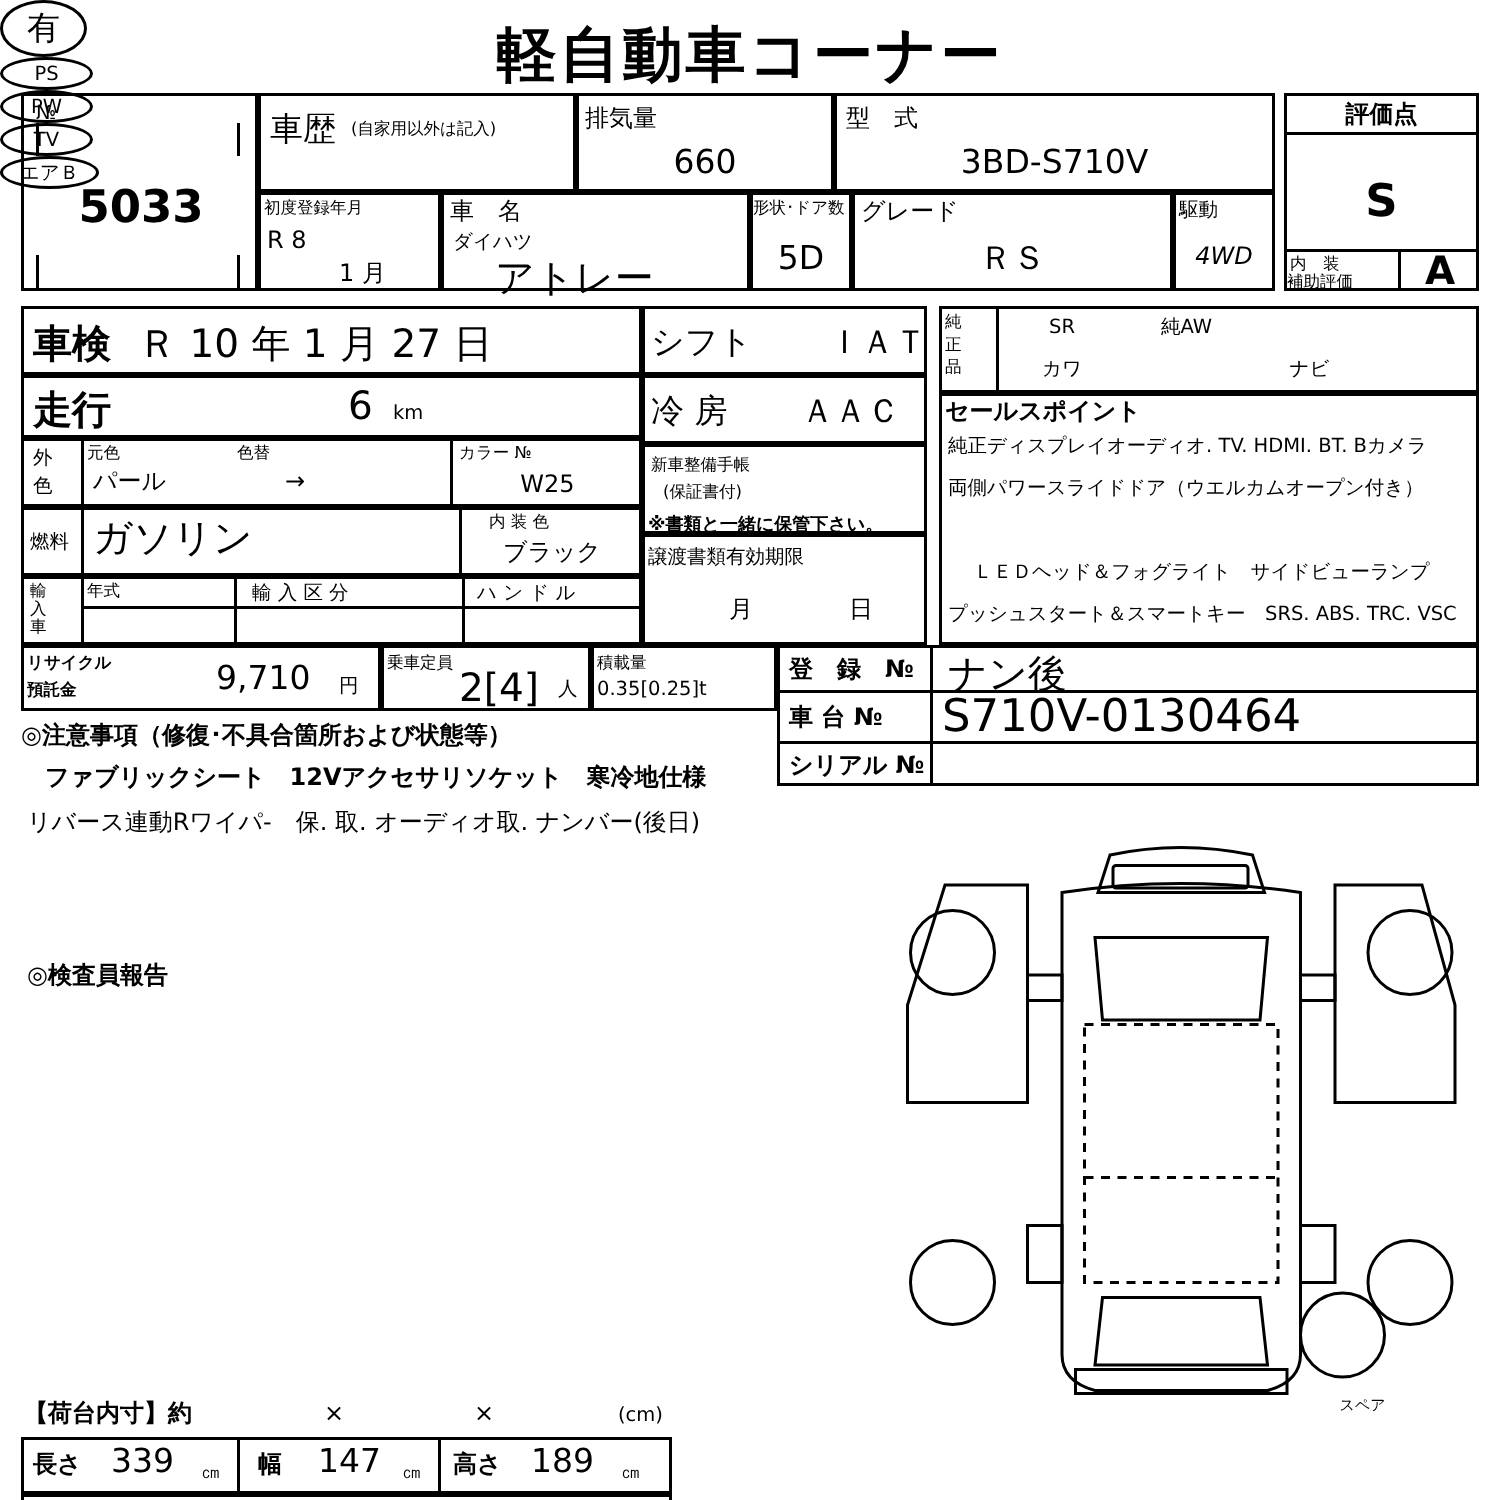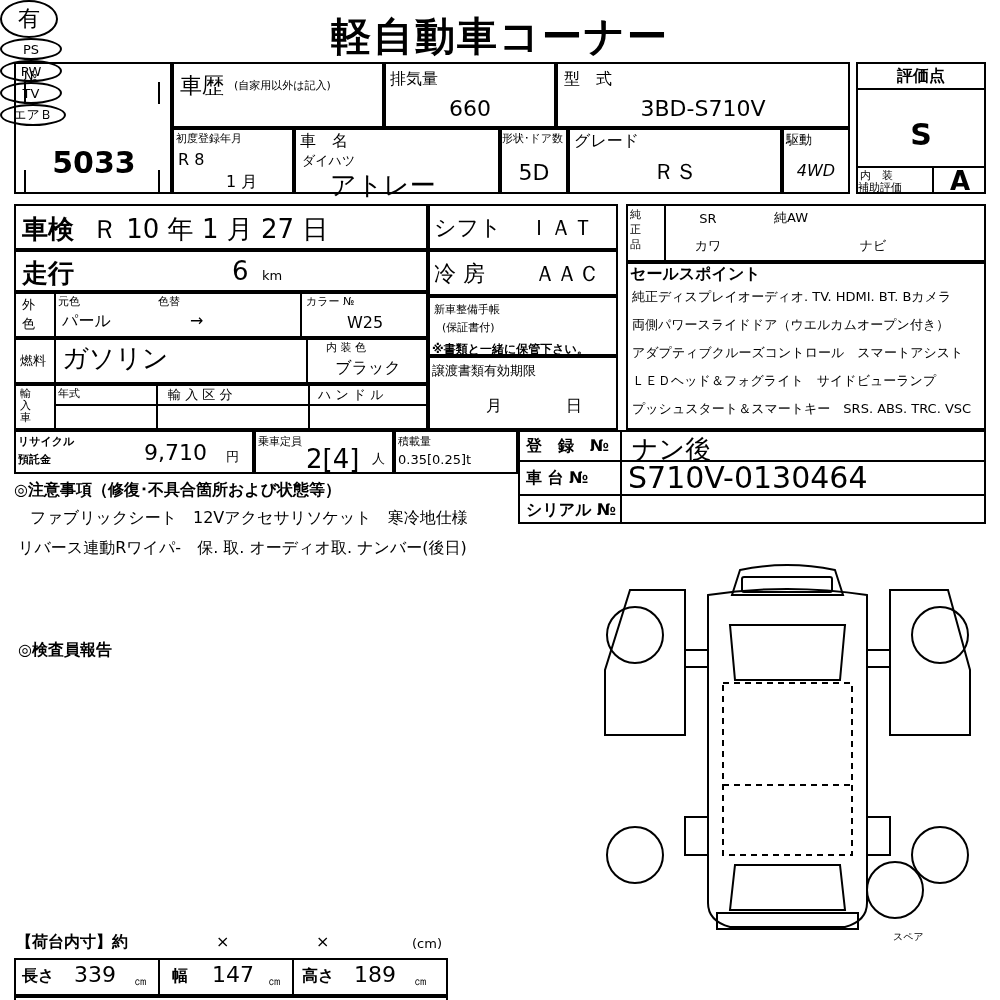--- a/index.html
+++ b/index.html
@@ -38,21 +38,21 @@
 <div class="sheet">
 
   <div class="t title c" style="left:250px;top:12px;width:500px;height:48px;">軽自動車コーナー</div>
 
   <div class="bx" style="left:14px;top:62px;width:158px;height:132px;"></div>
   <div class="t sm" style="left:24px;top:68px;">№</div>
   <div class="ln" style="left:24px;top:82px;width:2px;height:22px;"></div>
   <div class="ln" style="left:24px;top:170px;width:2px;height:22px;"></div>
   <div class="ln" style="left:158px;top:82px;width:2px;height:22px;"></div>
   <div class="ln" style="left:158px;top:170px;width:2px;height:22px;"></div>
-  <div class="t c hg b" style="left:20px;top:118px;width:148px;height:40px;margin-top:24px;">5033</div>
+  <div class="t c hg b" style="left:20px;top:118px;width:148px;height:40px;">5033</div>
 
   <div class="bx" style="left:172px;top:62px;width:212px;height:66px;"></div>
   <div class="t lg" style="left:180px;top:71px;">車歴</div>
   <div class="t xs" style="left:234px;top:78px;">(自家用以外は記入)</div>
 
   <div class="bx" style="left:384px;top:62px;width:172px;height:66px;"></div>
   <div class="t md" style="left:390px;top:69px;">排気量</div>
   <div class="t c lg" style="left:384px;top:94px;width:172px;height:28px;">660</div>
 
   <div class="bx" style="left:556px;top:62px;width:294px;height:66px;"></div>
@@ -127,21 +127,21 @@
   <div class="ln" style="left:308px;top:384px;width:2px;height:46px;"></div>
   <div class="t xs" style="left:20px;top:386px;">輸</div>
   <div class="t xs" style="left:20px;top:398px;">入</div>
   <div class="t xs" style="left:20px;top:410px;">車</div>
   <div class="t xs" style="left:58px;top:386px;">年式</div>
   <div class="t sm" style="left:168px;top:386px;">輸 入 区 分</div>
   <div class="t sm" style="left:318px;top:386px;">ハ ン ド ル</div>
 
   <div class="bx" style="left:428px;top:204px;width:190px;height:46px;"></div>
   <div class="t lg" style="left:434px;top:213px;">シフト</div>
-  <div class="t lg" style="left:528px;top:213px;">ＩＡＴ</div>
+  <div class="t lg" style="left:552px;top:213px;">ＩＡＴ</div>
 
   <div class="bx" style="left:428px;top:250px;width:190px;height:46px;"></div>
   <div class="t lg" style="left:434px;top:259px;">冷 房</div>
   <div class="t lg" style="left:534px;top:259px;">ＡＡＣ</div>
 
   <div class="bx" style="left:428px;top:296px;width:190px;height:60px;"></div>
   <div class="t xs" style="left:434px;top:302px;">新車整備手帳</div>
   <div class="t xs" style="left:442px;top:320px;">(保証書付)</div>
   <div class="oval lg" style="left:544px;top:302px;width:58px;height:38px;">有</div>
   <div class="t xs b" style="left:432px;top:341px;font-size:12px;">※書類と一緒に保管下さい。</div>
@@ -162,22 +162,21 @@
   <div class="oval sm" style="left:918px;top:208px;width:62px;height:22px;text-align:center;">PW</div>
   <div class="t c sm" style="left:668px;top:234px;width:80px;height:24px;">カワ</div>
   <div class="oval sm" style="left:762px;top:235px;width:62px;height:22px;">TV</div>
   <div class="t c sm" style="left:838px;top:234px;width:70px;height:24px;">ナビ</div>
   <div class="oval sm" style="left:918px;top:235px;width:66px;height:22px;">エアＢ</div>
 
   <div class="bx" style="left:626px;top:262px;width:360px;height:168px;"></div>
   <div class="t md b" style="left:630px;top:264px;">セールスポイント</div>
   <div class="t sm" style="left:632px;top:288px;">純正ディスプレイオーディオ. TV. HDMI. BT. Bカメラ</div>
   <div class="t sm" style="left:632px;top:316px;">両側パワースライドドア（ウエルカムオープン付き）</div>
-  <div class="t sm" style="left:632px;top:344px;">アダプティブクルーズコントロール　スマートアシスト</div>
-  <div class="t sm" style="left:632px;top:372px;">ＬＥＤヘッド＆フォグライト　サイドビューランプ</div>
+  <div class="t sm" style="left:649px;top:372px;">ＬＥＤヘッド＆フォグライト　サイドビューランプ</div>
   <div class="t sm" style="left:632px;top:400px;">プッシュスタート＆スマートキー　SRS. ABS. TRC. VSC</div>
 
   <div class="bx" style="left:14px;top:430px;width:240px;height:44px;"></div>
   <div class="t xs b" style="left:18px;top:434px;">リサイクル</div>
   <div class="t xs b" style="left:18px;top:452px;">預託金</div>
   <div class="t lg" style="left:144px;top:440px;">9,710</div>
   <div class="t sm" style="left:226px;top:448px;">円</div>
 
   <div class="bx" style="left:254px;top:430px;width:140px;height:44px;"></div>
   <div class="t xs" style="left:258px;top:434px;">乗車定員</div>
@@ -192,21 +191,21 @@
   <div class="ln" style="left:518px;top:460px;width:468px;height:2px;"></div>
   <div class="ln" style="left:518px;top:494px;width:468px;height:2px;"></div>
   <div class="ln" style="left:620px;top:430px;width:2px;height:94px;"></div>
   <div class="t md b" style="left:526px;top:436px;">登　録　№</div>
   <div class="t xl" style="left:632px;top:432px;">ナン後</div>
   <div class="t md b" style="left:526px;top:468px;">車 台 №</div>
   <div class="t hg" style="left:628px;top:460px;">S710V-0130464</div>
   <div class="t md b" style="left:526px;top:500px;">シリアル №</div>
 
   <div class="t md b" style="left:14px;top:480px;">◎注意事項（修復･不具合箇所および状態等）</div>
-  <div class="t md" style="left:30px;top:508px;">ファブリックシート　12Vアクセサリソケット　寒冷地仕様</div>
+  <div class="t md" style="left:30px;top:508px;font-weight:bold;">ファブリックシート　12Vアクセサリソケット　寒冷地仕様</div>
   <div class="t md" style="left:18px;top:538px;">リバース連動Rワイパ-　保. 取. オーディオ取. ナンバー(後日)</div>
 
   <div class="t md b" style="left:18px;top:640px;">◎検査員報告</div>
 
   <svg width="400" height="400" viewBox="0 0 400 400" style="position:absolute;left:590px;top:555px;">
     <g fill="none" stroke="#000" stroke-width="2">
 
       <path d="M40,35 L95,35 L95,180 L15,180 L15,115 Z"></path>
 
       <path d="M300,35 L358,35 L380,115 L380,180 L300,180 Z"></path>

